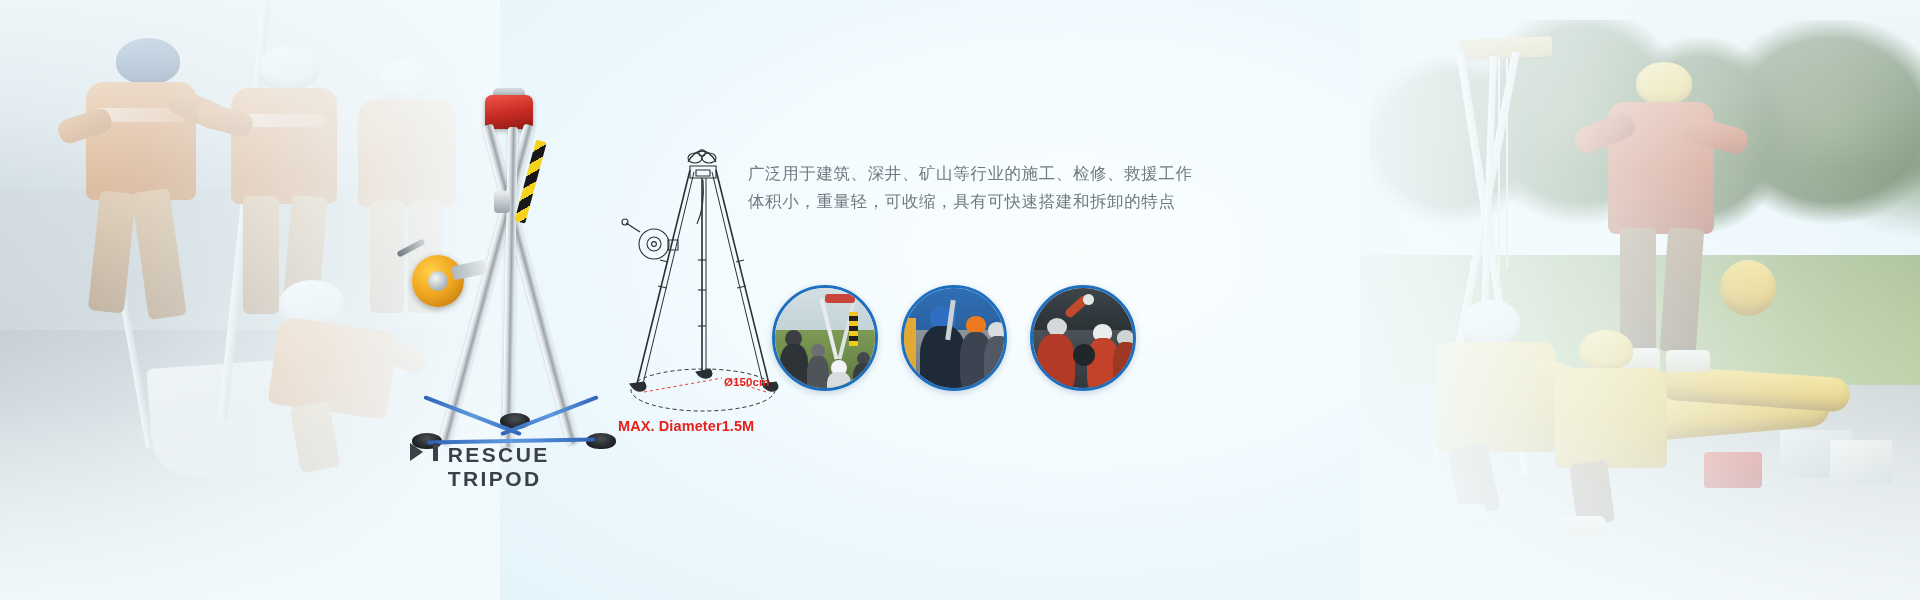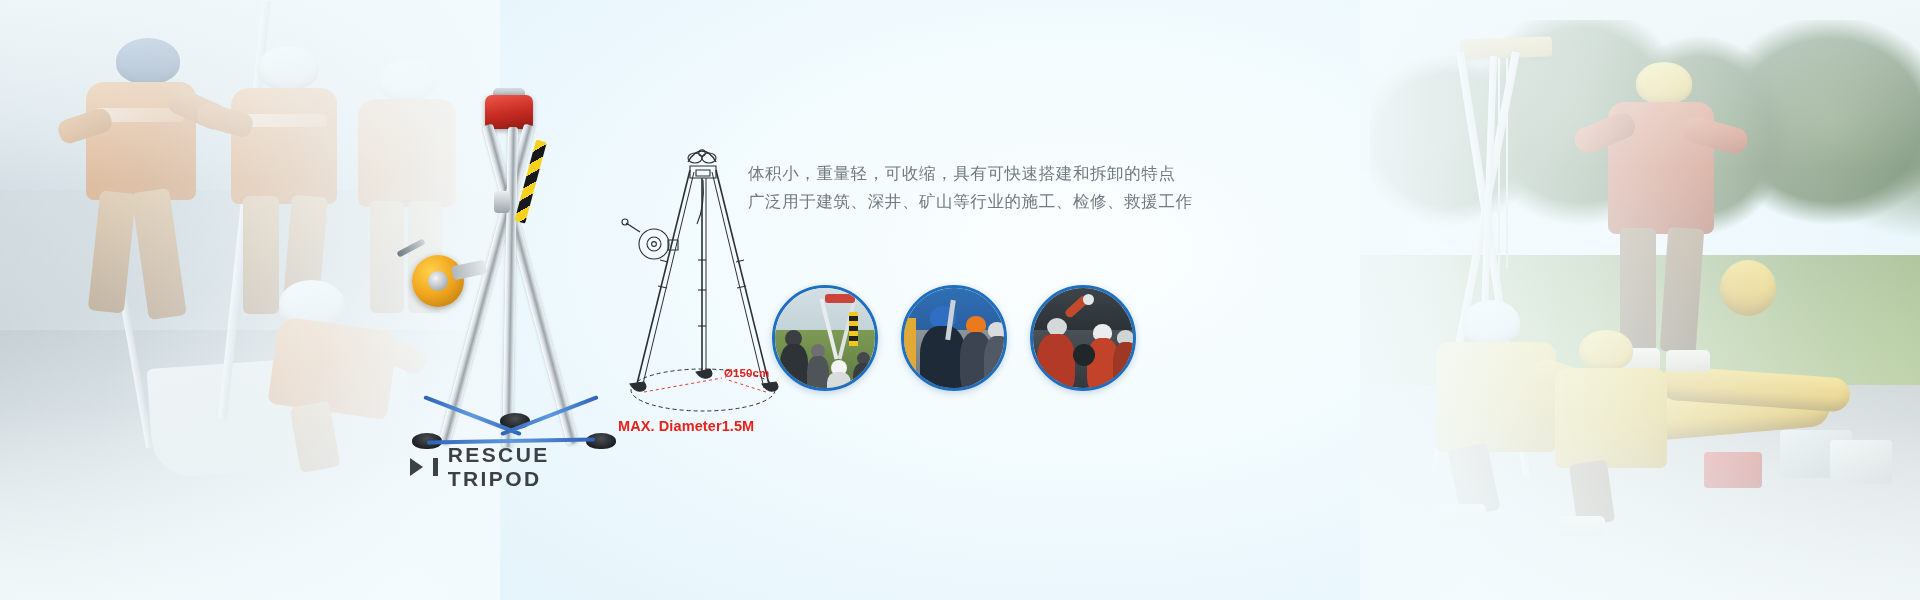--- a/index.html
+++ b/index.html
@@ -231,21 +231,21 @@
     position:absolute; width:30px; height:16px;
     background:radial-gradient(ellipse at 50% 35%, #4a4f53 0%, #1d2124 70%);
     border-radius:50% 50% 45% 45%;
   }
   .prod-chain {
     position:absolute; border-radius:2px;
     background:linear-gradient(90deg,#2f63b8,#5f9ae0,#2f63b8);
   }
   .prod-label {
     position:absolute; left:20px; top:348px;
-    display:flex; align-items:center; gap:10px;
+    display:flex; align-items:flex-start; gap:10px;
   }
   .prod-label .tri {
     width:0;height:0;border-left:13px solid #3b4146;
     border-top:9px solid transparent;border-bottom:9px solid transparent;
   }
   .prod-label .bar { width:5px; height:18px; background:#3b4146; }
   .prod-label .txt {
     font-size:21px; font-weight:700; letter-spacing:2.4px; color:#3b4146;
   }
 
@@ -469,28 +469,28 @@
         <ellipse cx="93" cy="250" rx="72" ry="21" stroke-dasharray="4 3" stroke-width="1"></ellipse>
 
         <path d="M20 244 q6 10 14 6 q4 -3 0 -8 z" fill="#2b2f33"></path>
         <path d="M152 244 q6 10 14 6 q4 -3 0 -8 z" fill="#2b2f33"></path>
         <path d="M86 232 q6 9 14 5 q4 -3 0 -8 z" fill="#2b2f33"></path>
 
         <path d="M34 252 L112 238" stroke="#e8211c" stroke-dasharray="3 3" stroke-width=".9"></path>
         <path d="M156 252 L118 240" stroke="#e8211c" stroke-dasharray="3 3" stroke-width=".9"></path>
       </g>
     </svg>
-    <div class="dim-label" style="left:94px; top:227px;padding-left:20px;">Ø150cm</div>
+    <div class="dim-label" style="left:94px; top:236px;padding-left:20px;">Ø150cm</div>
     <div class="dim-label big" style="left:8px; top:278px;">MAX. Diameter1.5M</div>
   </div>
 
   <div class="copy">
     <div class="subtitle">
+      <div>广泛用于建筑、深井、矿山等行业的施工、检修、救援工作</div>
       <div>体积小，重量轻，可收缩，具有可快速搭建和拆卸的特点</div>
-      <div>广泛用于建筑、深井、矿山等行业的施工、检修、救援工作</div>
     </div>
   </div>
 
   <div class="circles">
 
     <div class="circ c1">
       <div class="c-sky"></div>
         <div class="c-gnd"></div>
 
       <div style="position:absolute;left:52px;top:10px;width:4px;height:62px;background:#e9ecee;transform:rotate(-14deg);"></div>

